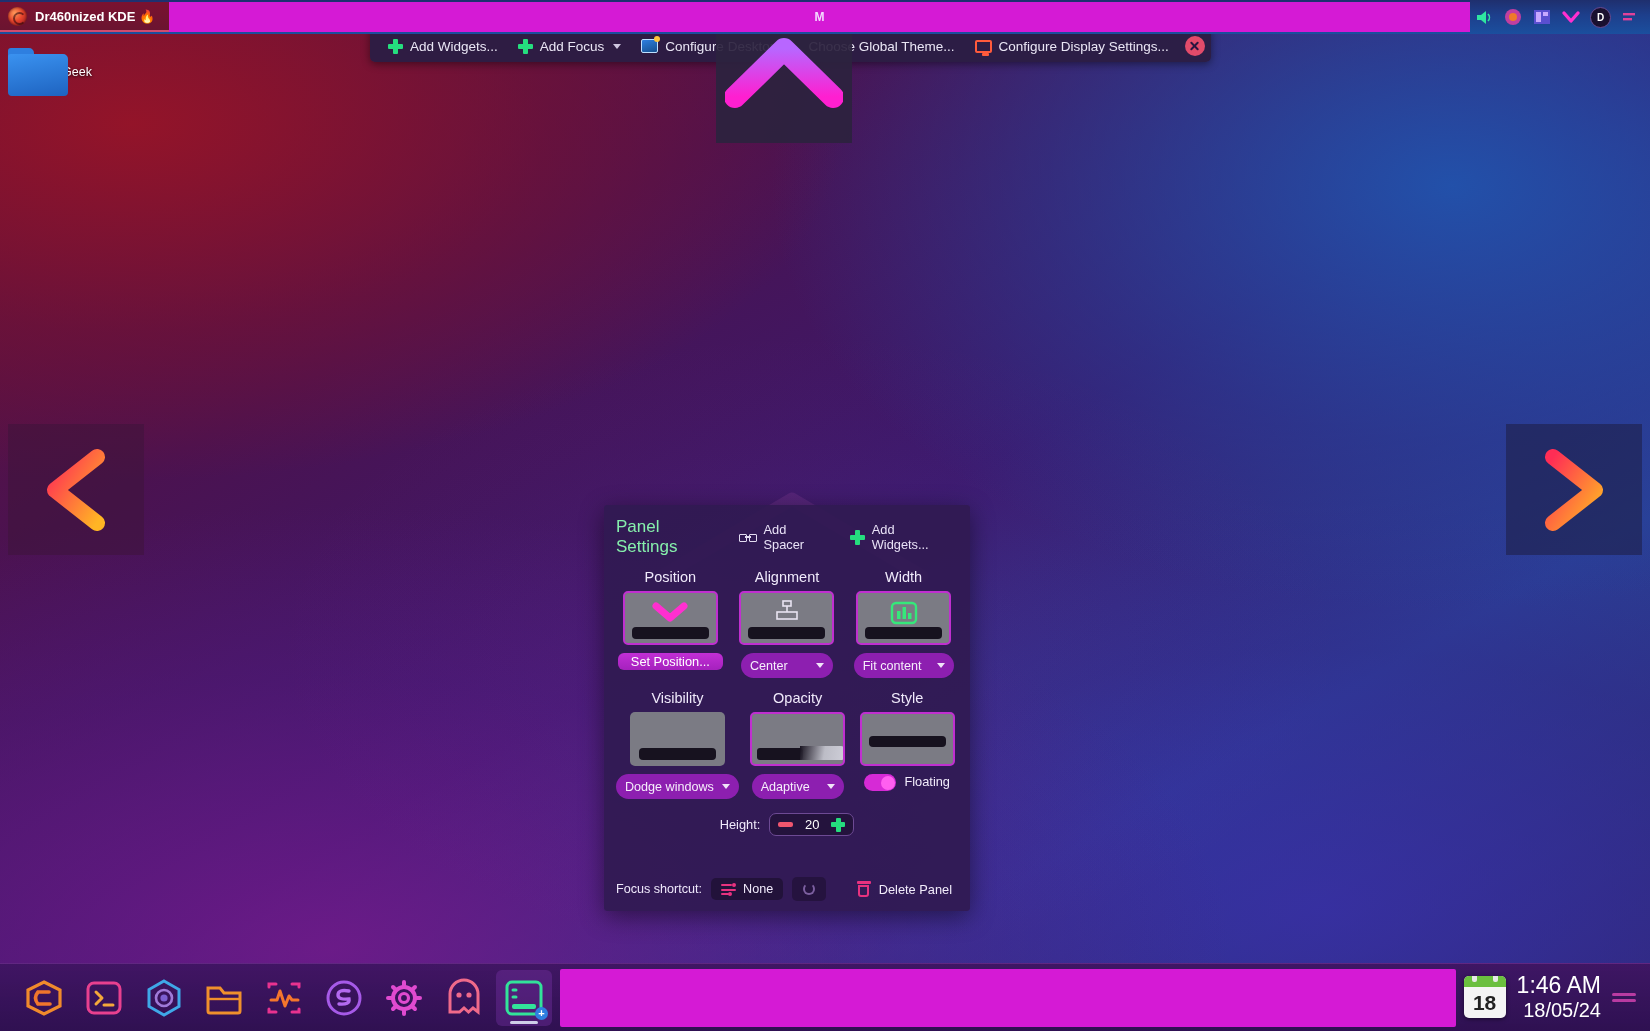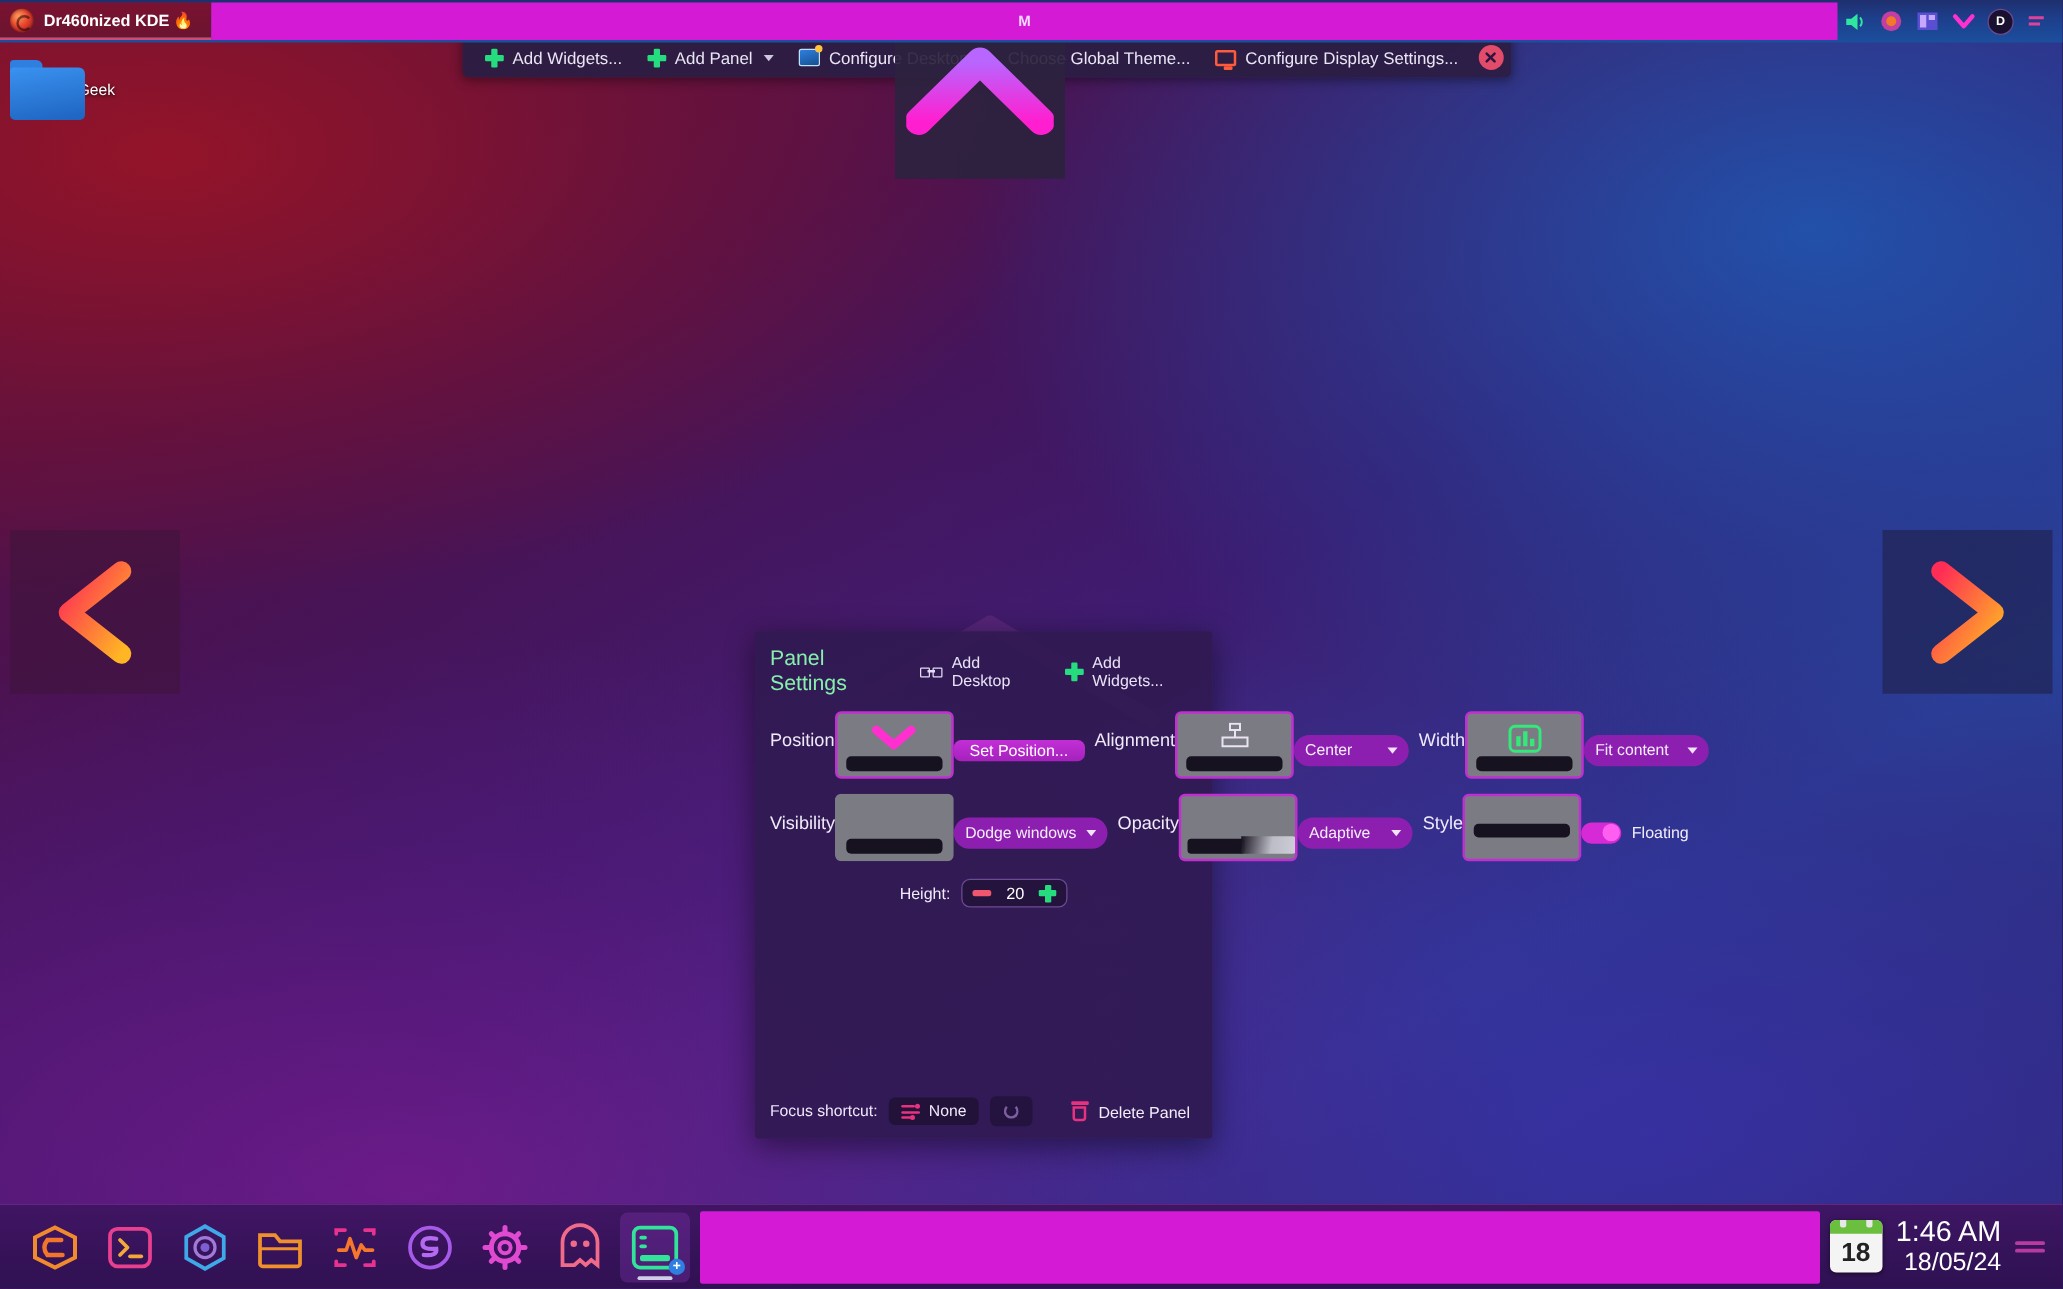--- a/index.html
+++ b/index.html
@@ -176,21 +176,21 @@
   .spacer-ico::before,.spacer-ico::after{
     content:""; position:absolute; top:2px; width:6px; height:6px; border:1.6px solid #e3dcf2; border-radius:1px;
   }
   .spacer-ico::before{left:0;} .spacer-ico::after{right:0;}
   .spacer-bar{position:absolute;left:6px;top:4.2px;width:6px;height:1.6px;background:#e3dcf2;}
 
   .ps-grid {
     display: grid; grid-template-columns: repeat(3, 1fr);
     gap: 2px 8px; padding: 6px 12px 0 12px;
   }
-  .cell { display: flex; flex-direction: row; align-items: center; }
+  .cell { display: flex; flex-direction: column; align-items: center; }
   .cell-label { font-size: 14.5px; color: #f0eafb; margin-bottom: 6px; }
   .tile {
     width: 95px; height: 54px; border-radius: 5px;
     background: #7b7b84;
     border: 2px solid #c02fd0;
     position: relative; overflow: hidden;
     display:flex; align-items:center; justify-content:center;
   }
   .tile .bar {
     position: absolute; left: 7px; right: 7px; bottom: 4px; height: 12px;
@@ -417,21 +417,21 @@
   </div>
 </div>
 
 <div id="desktop-toolbar">
   <div class="tb-item">
     <span class="plus-ico"></span>
     <span>Add Widgets...</span>
   </div>
   <div class="tb-item">
     <span class="plus-ico"></span>
-    <span>Add Panel</span>
+    <span>Add Focus</span>
     <span class="chev-small"></span>
   </div>
   <div class="tb-item">
     <span class="wall-ico"></span>
     <span>Configure Desktop...</span>
   </div>
   <div class="tb-item">
     <span>Choose Global Theme...</span>
   </div>
   <div class="tb-item">
@@ -454,21 +454,21 @@
 </div>
 
 <div id="panel-settings">
 
   <div class="ps-header">
     <div class="ps-title">Panel Settings</div>
     <div class="ps-hdr-btn">
       <span class="spacer-ico">
           <i class="spacer-bar"></i>
         </span>
-      <span>Add Desktop</span>
+      <span>Add Spacer</span>
     </div>
     <div class="ps-hdr-btn">
       <span class="plus-ico"></span>
       <span>Add Widgets...</span>
     </div>
   </div>
 
   <div class="ps-grid">
 
     <div class="cell">

